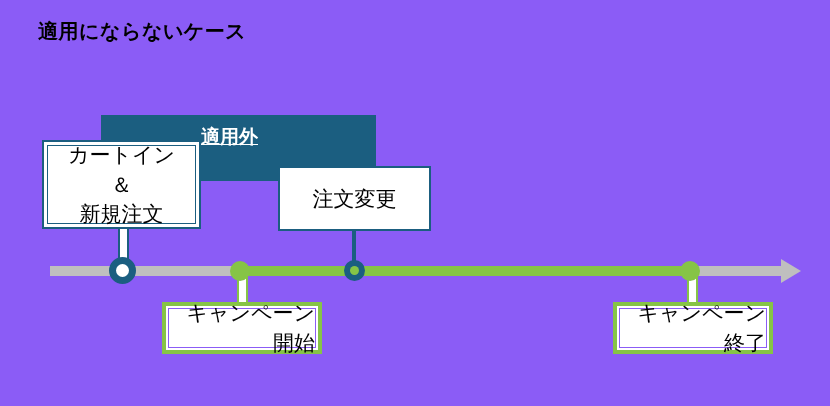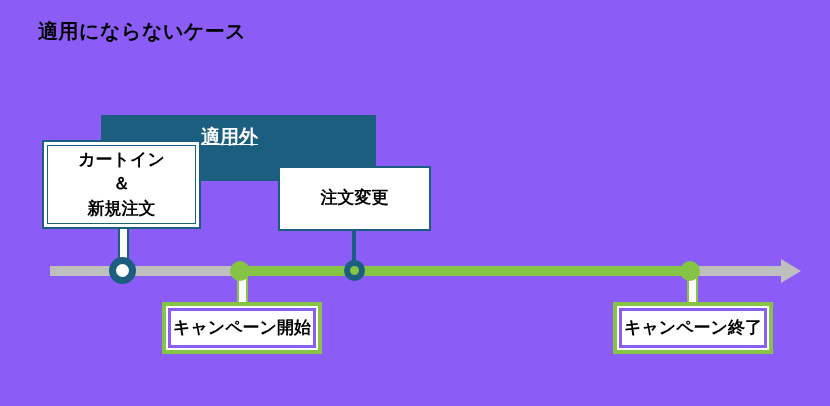--- a/index.html
+++ b/index.html
@@ -62,22 +62,22 @@
     position: absolute;
     left: 0; top: 0; right: 0; bottom: 0;
     box-sizing: border-box;
     background: #ffffff;
     display: flex;
     align-items: center;
     justify-content: center;
     text-align: center;
   }
   .callout .label {
-    font-size: 17px;
-    font-weight: bold;
+    font-size: 21px;
+    font-weight: normal;
     color: #000000;
     line-height: 1.42;
     white-space: pre-line;
   }
 
   
   #callout-cart-in {
     left: 42px;
     top: 140px;
     width: 159px;
@@ -103,21 +103,22 @@
     justify-content: center;
   }
 
   
   .callout-green {
     border: 4px solid #86C446;
     padding: 2px;
   }
   .callout-green .inner {
     left: 2px; top: 2px; right: 2px; bottom: 2px;
-    border: 3px solid #8b5cf6;
+    border: 1px solid #8b5cf6;
+    text-align: right;
   }
   #callout-campaign-start {
     left: 162px;
     top: 302px;
     width: 160px;
     height: 52px;
   }
   #callout-campaign-end {
     left: 613px;
     top: 302px;

